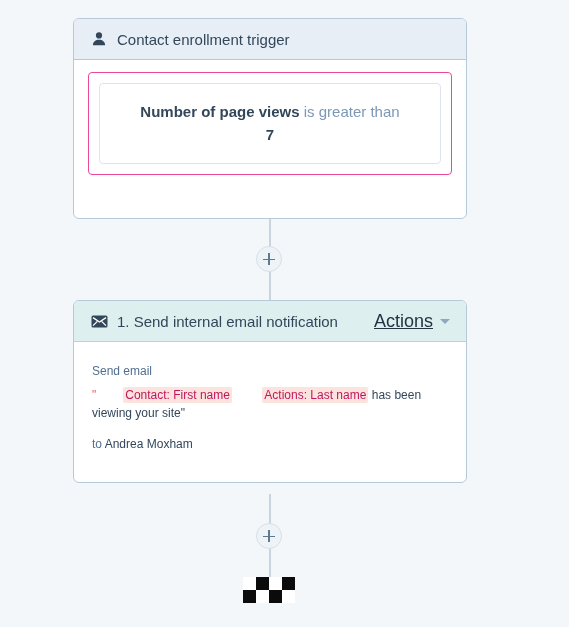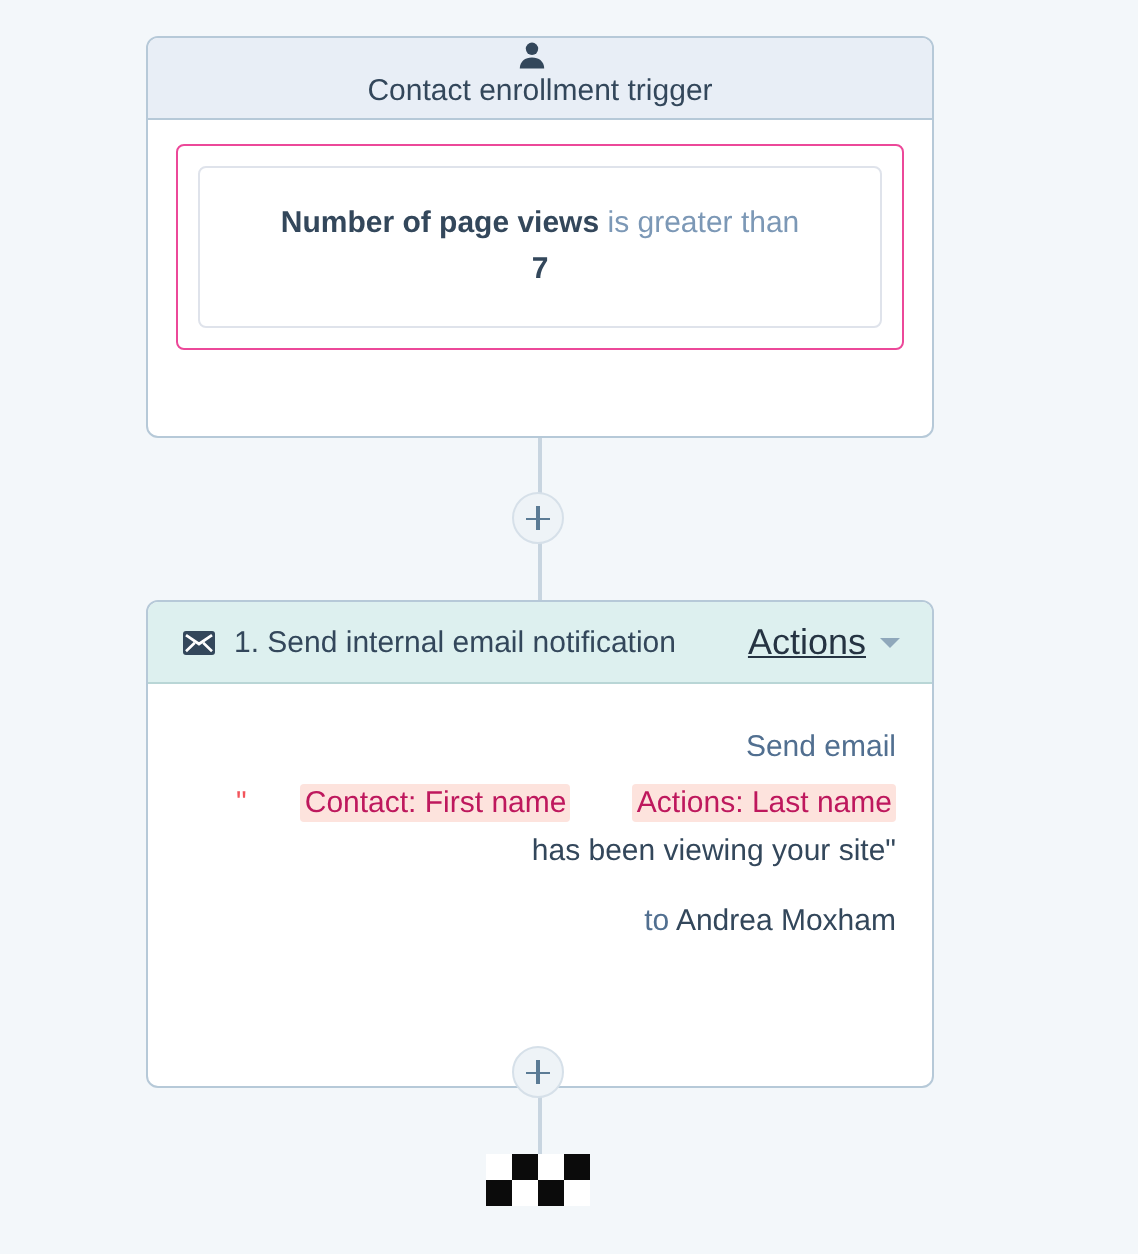--- a/index.html
+++ b/index.html
@@ -71,33 +71,33 @@
     left: 73px;
     width: 394px;
     box-sizing: border-box;
     background: #ffffff;
     border: 1px solid #b6c9d8;
     border-radius: 6px;
     z-index: 2;
     overflow: hidden;
   }
   .card-trigger { top: 18px; height: 201px; }
-  .card-action  { top: 300px; height: 244px; }
+  .card-action  { top: 300px; height: 183px; }
 
   .card-header {
     height: 41px;
     display: flex;
     align-items: center;
     padding: 0 16px;
     box-sizing: border-box;
     border-bottom: 1px solid #b6c9d8;
     font-size: 15px;
     color: #33475b;
   }
-  .hdr-trigger { background: #e8eef6; flex-direction: column; }
+  .hdr-trigger { background: #e8eef6; }
   .hdr-action  { background: #ddf0ef; border-bottom-color: #b9d6d6; }
 
   .hdr-icon {
     width: 18px;
     height: 18px;
     margin-right: 9px;
     flex: 0 0 auto;
     display: flex;
     align-items: center;
     justify-content: center;
@@ -146,22 +146,22 @@
     font-weight: bold;
   }
   .filter-value {
     color: #33475b;
     font-weight: bold;
   }
 
   
   .action-body {
     padding: 20px 18px;
-    text-align: right;
-    font-size: 15px;
+    text-align: left;
+    font-size: 12px;
     line-height: 1.56;
     color: #33475b;
   }
   .send-email-label {
     color: #516f90;
     margin-bottom: 5px;
   }
   .email-subject {
     color: #33475b;
   }

